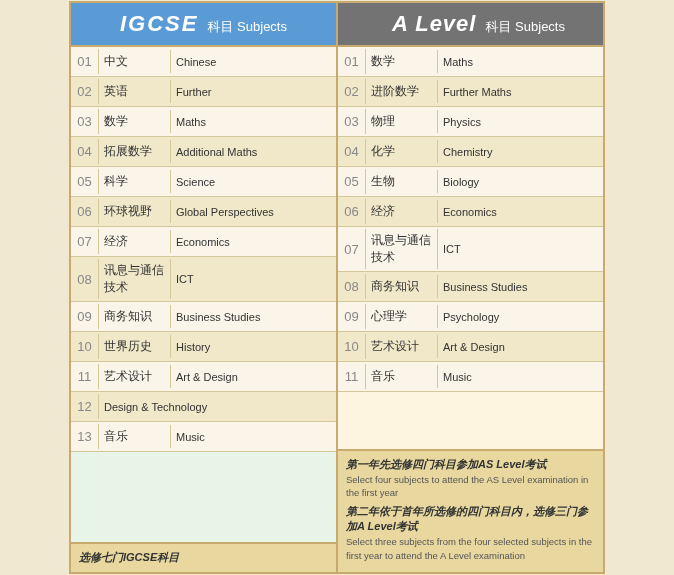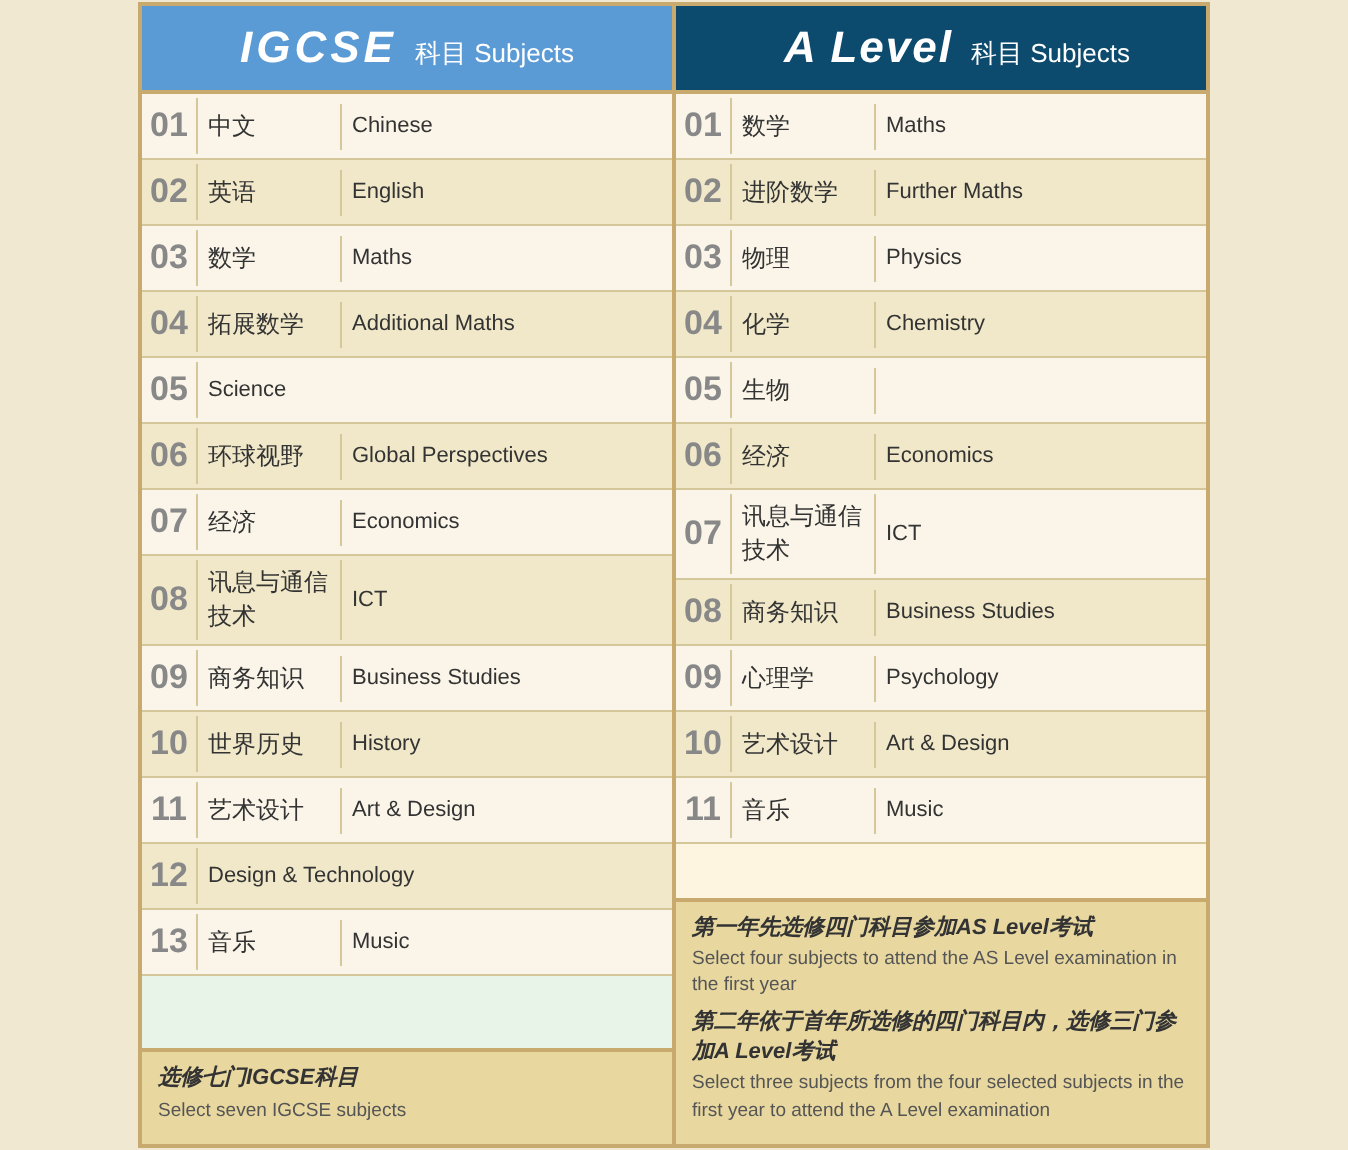--- a/index.html
+++ b/index.html
@@ -36,21 +36,21 @@
       text-align: center;
       font-weight: bold;
       font-size: 18px;
       border-bottom: 2px solid #c8a96e;
     }
     .panel-left .panel-header {
       background: #5b9bd5;
       color: white;
     }
     .panel-right .panel-header {
-      background: #0c4a6e;
+      background: #737373;
       color: white;
       padding-left: 28px;
     }
     .header-igcse {
       font-style: italic;
       font-size: 22px;
       font-weight: 900;
       letter-spacing: 2px;
     }
     .header-alevel {
@@ -77,29 +77,28 @@
     }
     .subject-row:nth-child(even) {
       background: #f0e8c8;
     }
     .subject-row:nth-child(odd) {
       background: #faf5e8;
     }
     .row-num {
       width: 28px;
       min-width: 28px;
-      font-size: 17px;
+      font-size: 13px;
       color: #888;
       border-right: 1px solid #d4c89a;
       padding: 4px 2px;
       align-self: stretch;
       display: flex;
       align-items: center;
       justify-content: center;
-      font-weight: bold;
     }
     .row-chinese {
       width: 72px;
       min-width: 72px;
       font-size: 12px;
       padding: 3px 5px;
       color: #333;
       border-right: 1px solid #d4c89a;
     }
     .row-english {
@@ -144,34 +143,35 @@
     </div>
     <div class="subject-list" id="igcse-list">
         <div class="subject-row">
       <div class="row-num">01</div>
       <div class="row-chinese">中文</div>
       <div class="row-english">Chinese</div>
     </div>
         <div class="subject-row">
       <div class="row-num">02</div>
       <div class="row-chinese">英语</div>
-      <div class="row-english">English</div>
+      <div class="row-english">Further</div>
     </div>
         <div class="subject-row">
       <div class="row-num">03</div>
       <div class="row-chinese">数学</div>
       <div class="row-english">Maths</div>
     </div>
         <div class="subject-row">
       <div class="row-num">04</div>
       <div class="row-chinese">拓展数学</div>
       <div class="row-english">Additional Maths</div>
     </div>
         <div class="subject-row">
       <div class="row-num">05</div>
+      <div class="row-chinese">科学</div>
       <div class="row-english">Science</div>
     </div>
         <div class="subject-row">
       <div class="row-num">06</div>
       <div class="row-chinese">环球视野</div>
       <div class="row-english">Global Perspectives</div>
     </div>
         <div class="subject-row">
       <div class="row-num">07</div>
       <div class="row-chinese">经济</div>
@@ -202,21 +202,20 @@
       <div class="row-english">Design &amp; Technology</div>
     </div>
         <div class="subject-row">
       <div class="row-num">13</div>
       <div class="row-chinese">音乐</div>
       <div class="row-english">Music</div>
     </div>
       </div>
     <div class="footer-note">
       <div class="note-zh">选修七门IGCSE科目</div>
-      <div class="note-en">Select seven IGCSE subjects</div>
     </div>
   </div>
 
   <div class="panel panel-right">
     <div class="panel-header">
       <span class="header-alevel">A Level</span>
       <span class="header-subtitle">
         <span>科目</span>
         <span>Subjects</span>
       </span>
@@ -238,20 +237,21 @@
       <div class="row-english">Physics</div>
     </div>
         <div class="subject-row">
       <div class="row-num">04</div>
       <div class="row-chinese">化学</div>
       <div class="row-english">Chemistry</div>
     </div>
         <div class="subject-row">
       <div class="row-num">05</div>
       <div class="row-chinese">生物</div>
+      <div class="row-english">Biology</div>
     </div>
         <div class="subject-row">
       <div class="row-num">06</div>
       <div class="row-chinese">经济</div>
       <div class="row-english">Economics</div>
     </div>
         <div class="subject-row">
       <div class="row-num">07</div>
       <div class="row-chinese">讯息与通信技术</div>
       <div class="row-english">ICT</div>

